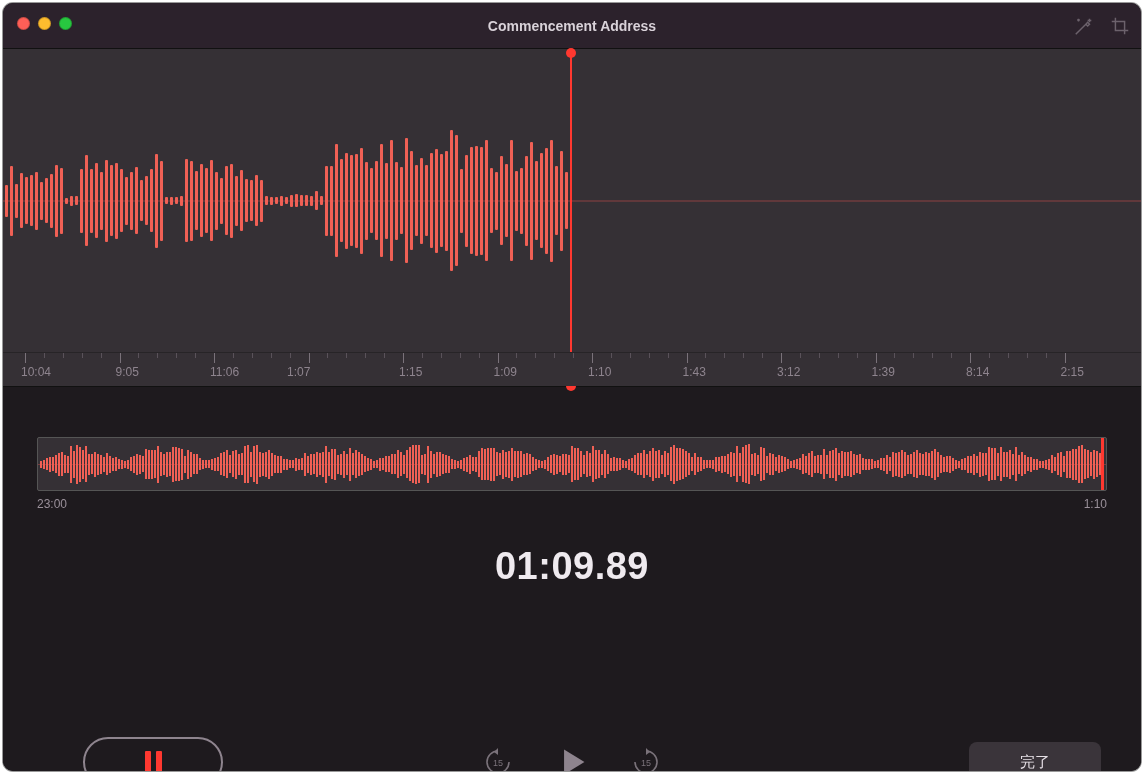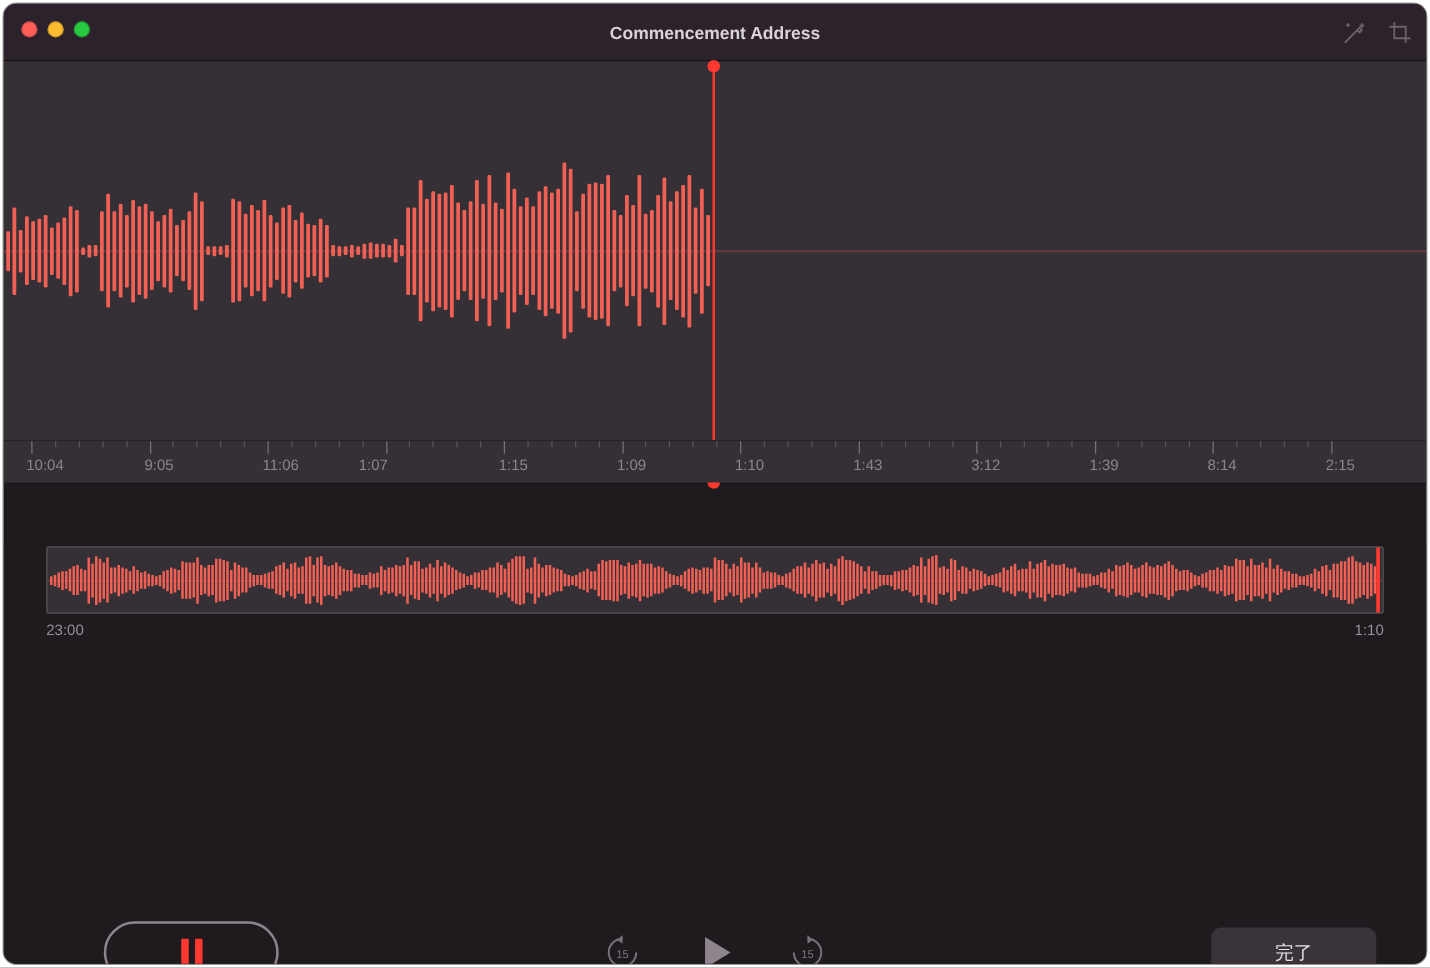--- a/index.html
+++ b/index.html
@@ -696,20 +696,21 @@
             <div class="ob" style="height: 22px;"></div>
           </div>
         <div class="ov-playhead"></div>
       </div>
       <div class="ov-times">
         <span>23:00</span>
         <span>1:10</span>
       </div>
     </div>
 
+    <div class="timecode">01:09.89</div>
 
     <div class="controls">
       <button class="rec-btn">
         <span class="pause-shape">
             <span></span>
             <span></span>
           </span>
       </button>
       <div class="transport">
         <span>

